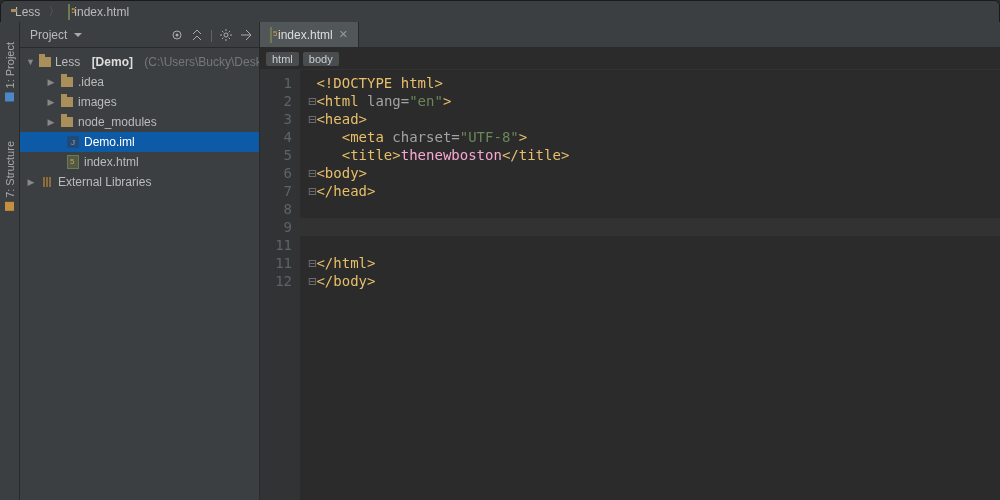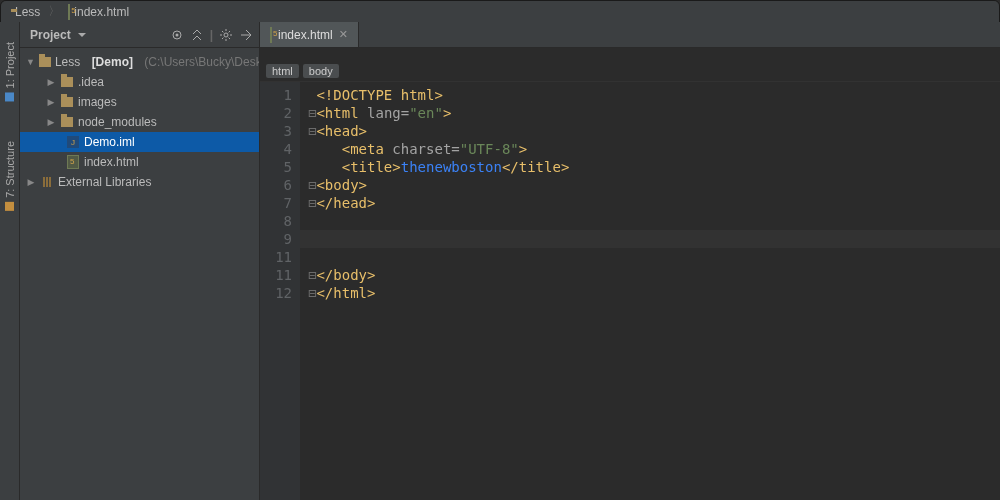--- a/index.html
+++ b/index.html
@@ -49,21 +49,20 @@
   width:240px;
   background:#3c3f41;
   border-right:1px solid #2a2a2a;
   display:flex; flex-direction:column;
 }
 .project-header {
   height:26px; display:flex; align-items:center;
   padding:0 6px;
   gap:20px;
   border-bottom:1px solid #2a2a2a;
-  font-weight:bold;
 }
 .project-header .title { flex:0 0 auto; display:flex; align-items:center; gap:4px; }
 .project-header .icons { display:flex; gap:6px; margin-left:auto; }
 .tool-icon { width:14px; height:14px; color:#aaa; display:inline-flex; align-items:center; justify-content:center; }
 svg { display:block; }
 
 .tree { padding:4px 0; font-size:12px; }
 .tree-row {
   display:flex; align-items:center; height:20px;
   padding-left:6px; gap:4px; white-space:nowrap; overflow:hidden;
@@ -84,40 +83,40 @@
   height:26px; display:flex; align-items:stretch;
   background:#3c3f41; border-bottom:1px solid #2a2a2a;
 }
 .tab {
   display:flex; align-items:center; gap:6px; padding:0 10px;
   background:#515658; color:#ddd; border-right:1px solid #2a2a2a;
 }
 .tab .close { color:#999; font-size:11px; }
 .crumbs {
   height:22px; display:flex; align-items:center; gap:4px;
-  padding:0 6px; border-bottom:1px solid #323232;margin-top:12px;
+  padding:0 6px; border-bottom:1px solid #323232;
 }
 .crumb { background:#4a4d4f; color:#ccc; padding:1px 6px; border-radius:2px; font-size:11px; }
 .code {
   flex:1; display:flex; font-family:"Consolas","Menlo",monospace; font-size:14px;
 }
 .gutter {
   width:40px; background:#313335; color:#606366; text-align:right;
   padding:4px 8px 0 0; line-height:18px;
 }
 .gutter div { height:18px; }
 .lines { flex:1; padding:4px 0 16px 8px; line-height:18px; position:relative; }
 .lines .line { height:18px; white-space:pre; }
 .caret-line { position:absolute; left:0; right:0; height:18px; background:#323232; z-index:0; }
 .lines .line * { position:relative; z-index:1; }
 .fold { color:#6b6b6b; }
 .tag { color:#E8BF6A; }
 .attr { color:#a3a3a3; }
 .str { color:#6A8759; }
-.txt { color:#3b82f6; }
+.txt { color:#f9a8d4; }
 
 
 .icon-file-html { width:12px; height:14px; background:#525a45; border:1px solid #6f7a55; position:relative; }
 .icon-file-html::after { content:"5"; position:absolute; font-size:8px; color:#d0a24a; left:2px; top:1px; }
 .icon-iml { width:12px; height:12px; background:#204a7a; color:#d0a24a; font-size:8px; display:flex; align-items:center; justify-content:center; }
 .icon-lib { display:flex; gap:1px; }
 .icon-lib span { width:2px; height:10px; background:#8a6d3b; }
 </style>
 </head>
 <body>
@@ -270,19 +269,19 @@
           <div class="line"><span class="fold"> </span><span class="tag">&lt;!DOCTYPE html&gt;</span></div>
           <div class="line"><span class="fold">⊟</span><span class="tag">&lt;html</span> <span class="attr">lang=</span><span class="str">"en"</span><span class="tag">&gt;</span></div>
           <div class="line"><span class="fold">⊟</span><span class="tag">&lt;head&gt;</span></div>
           <div class="line">    <span class="tag">&lt;meta</span> <span class="attr">charset=</span><span class="str">"UTF-8"</span><span class="tag">&gt;</span></div>
           <div class="line">    <span class="tag">&lt;title&gt;</span><span class="txt">thenewboston</span><span class="tag">&lt;/title&gt;</span></div>
           <div class="line"><span class="fold">⊟</span><span class="tag">&lt;body&gt;</span></div>
           <div class="line"><span class="fold">⊟</span><span class="tag">&lt;/head&gt;</span></div>
           <div class="line"></div>
           <div class="line"></div>
           <div class="line"></div>
+          <div class="line"><span class="fold">⊟</span><span class="tag">&lt;/html&gt;</span></div>
           <div class="line"><span class="fold">⊟</span><span class="tag">&lt;/body&gt;</span></div>
-          <div class="line"><span class="fold">⊟</span><span class="tag">&lt;/html&gt;</span></div>
           <div class="caret-line" style="top: 148px;"></div>
         </div>
     </div>
   </div>
 </div>
 
 </body></html>

